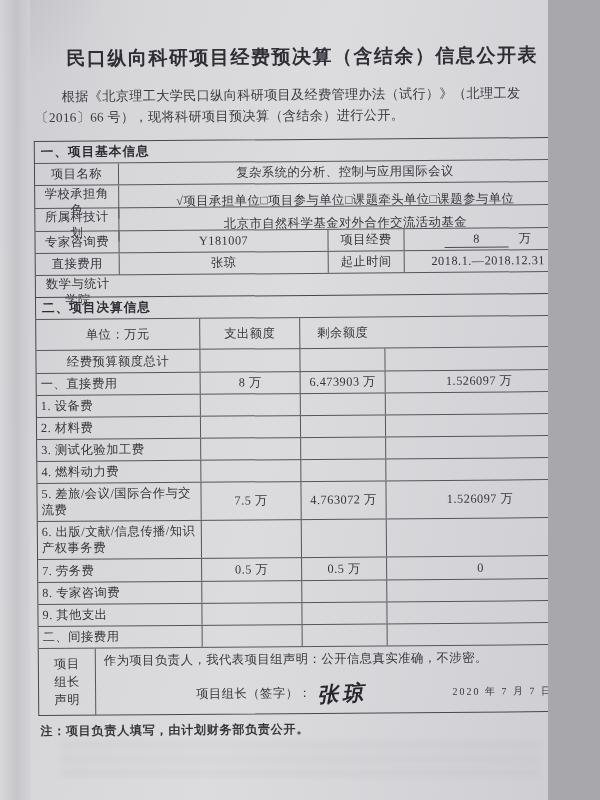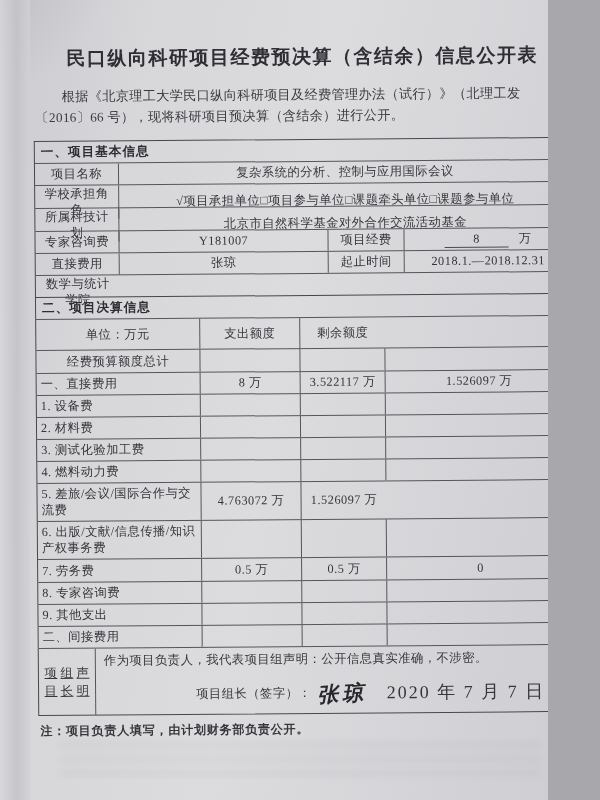--- a/index.html
+++ b/index.html
@@ -65,31 +65,31 @@
   .r-b4{height:21px;grid-template-columns:84px 209px 76px 1fr;}
   .r-bhead{height:30px;grid-template-columns:164px 100px 85px 1fr;}
   .r-bud{height:21px;grid-template-columns:164px 100px 85px 1fr;}
   .r-bud2{height:22px;grid-template-columns:164px 100px 85px 1fr;}
   .r-budtall{height:37px;grid-template-columns:164px 100px 85px 1fr;}
   .r-decl{height:66px;grid-template-columns:57px 1fr;}
   .u{
     display:inline-block;min-width:52px;text-align:center;
     border-bottom:1px solid #4a4a52;margin-right:10px;padding:0 6px;
   }
-  .decl-label{line-height:1.5;font-size:12.3px;text-decoration:underline;}
+  .decl-label{flex-direction:column;line-height:1.5;font-size:12.3px;}
   .decl-body{flex-direction:column;align-items:stretch;justify-content:flex-start;padding:5px 8px 4px 8px;}
   .decl-statement{font-size:12.3px;text-align:left;letter-spacing:.5px;}
   .sign-line{display:flex;align-items:center;margin-top:13px;}
   .sign-label{font-size:12.3px;margin-left:92px;letter-spacing:.5px;}
   .signature{
     font-size:21px;font-weight:700;font-style:italic;color:#26262c;
     transform:rotate(-3deg);margin-left:6px;letter-spacing:4px;
     font-family:"DejaVu Serif",serif;
   }
-  .sign-date{margin-left:auto;margin-right:22px;font-size:18px;letter-spacing:2px;}
+  .sign-date{margin-left:auto;margin-right:14px;font-size:10px;letter-spacing:2px;}
   .note{
     margin:7px 0 0 2px;font-size:12px;letter-spacing:.8px;color:#36363c;font-weight:600;
   }
 </style>
 </head>
 <body>
 
 <div class="photo">
   <div class="corner-shade"></div>
   <div class="left-edge-shade"></div>
@@ -156,21 +156,21 @@
       <div class="row r-bud2">
         <div class="cell">经费预算额度总计</div>
         <div class="cell"></div>
         <div class="cell"></div>
         <div class="cell"></div>
       </div>
 
       <div class="row r-bud">
         <div class="cell lft">一、直接费用</div>
         <div class="cell">8 万</div>
-        <div class="cell">3.522117 万</div>
+        <div class="cell">6.473903 万</div>
         <div class="cell">1.526097 万</div>
       </div>
 
       <div class="row r-bud">
         <div class="cell lft">1. 设备费</div>
         <div class="cell"></div>
         <div class="cell"></div>
         <div class="cell"></div>
       </div>
 
@@ -190,20 +190,21 @@
 
       <div class="row r-bud">
         <div class="cell lft">4. 燃料动力费</div>
         <div class="cell"></div>
         <div class="cell"></div>
         <div class="cell"></div>
       </div>
 
       <div class="row r-budtall">
         <div class="cell lft">5. 差旅/会议/国际合作与交流费</div>
+        <div class="cell">7.5 万</div>
         <div class="cell">4.763072 万</div>
         <div class="cell">1.526097 万</div>
       </div>
 
       <div class="row r-budtall">
         <div class="cell lft">6. 出版/文献/信息传播/知识产权事务费</div>
         <div class="cell"></div>
         <div class="cell"></div>
         <div class="cell"></div>
       </div>

